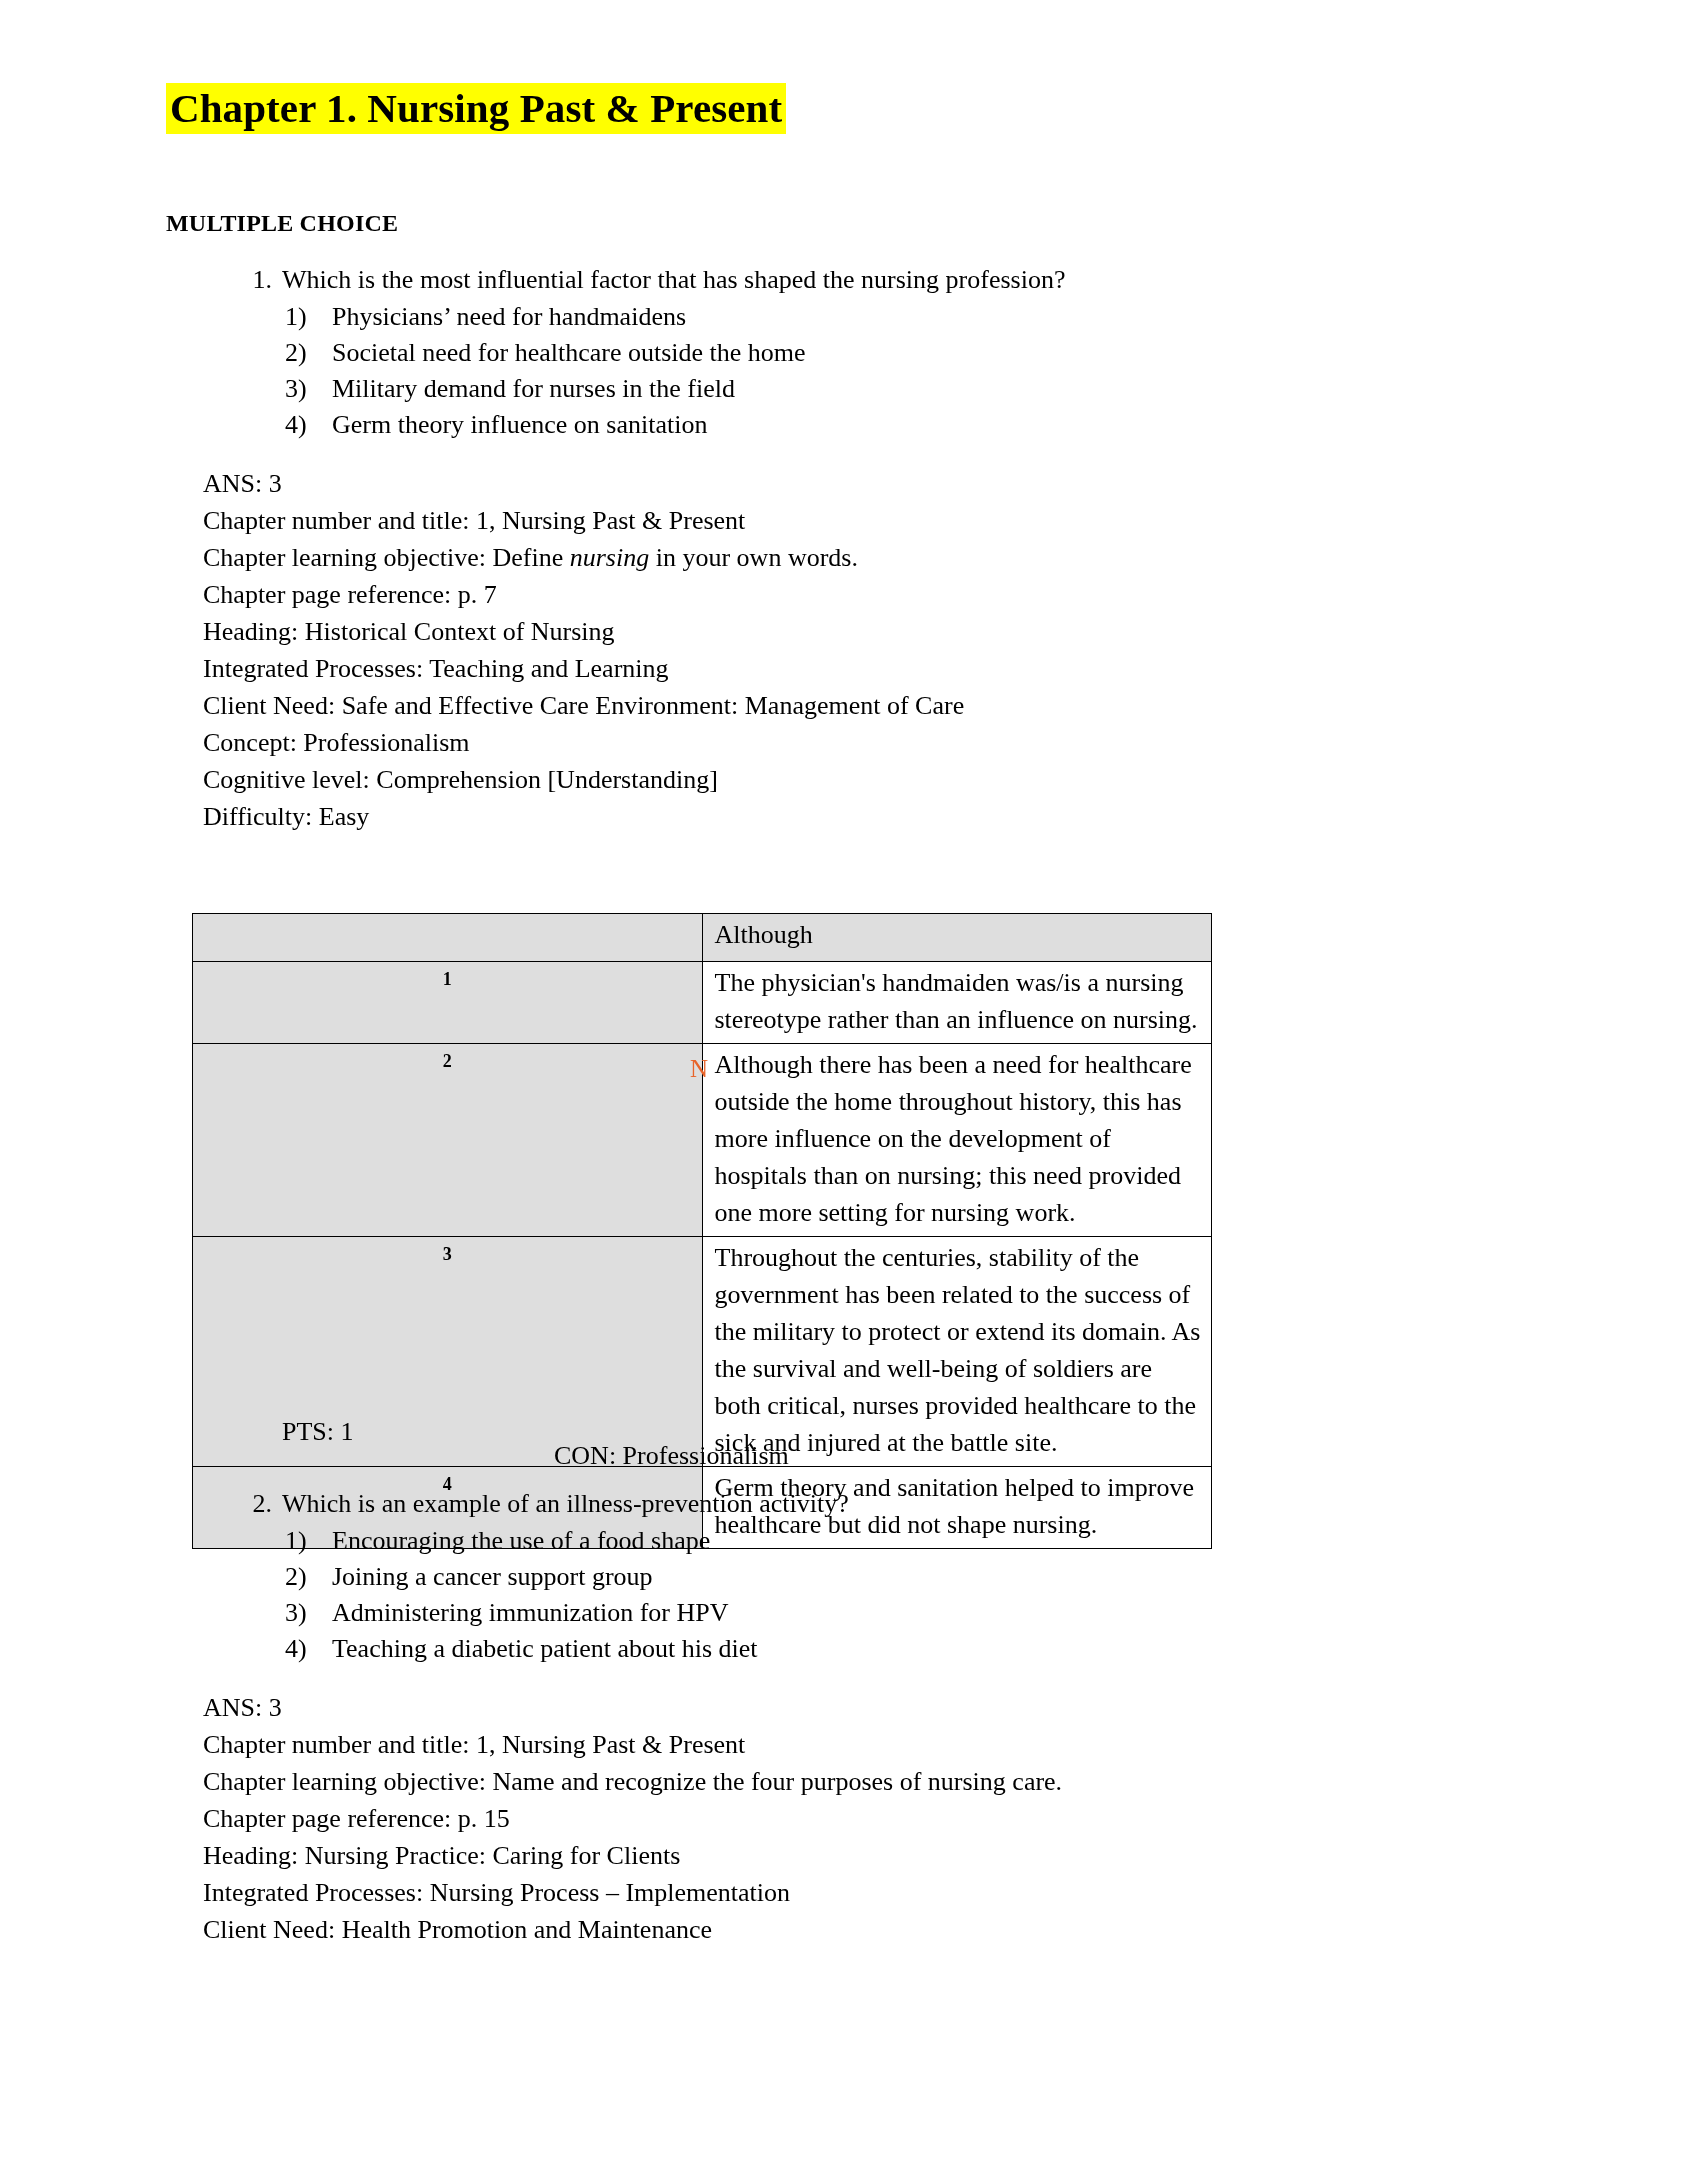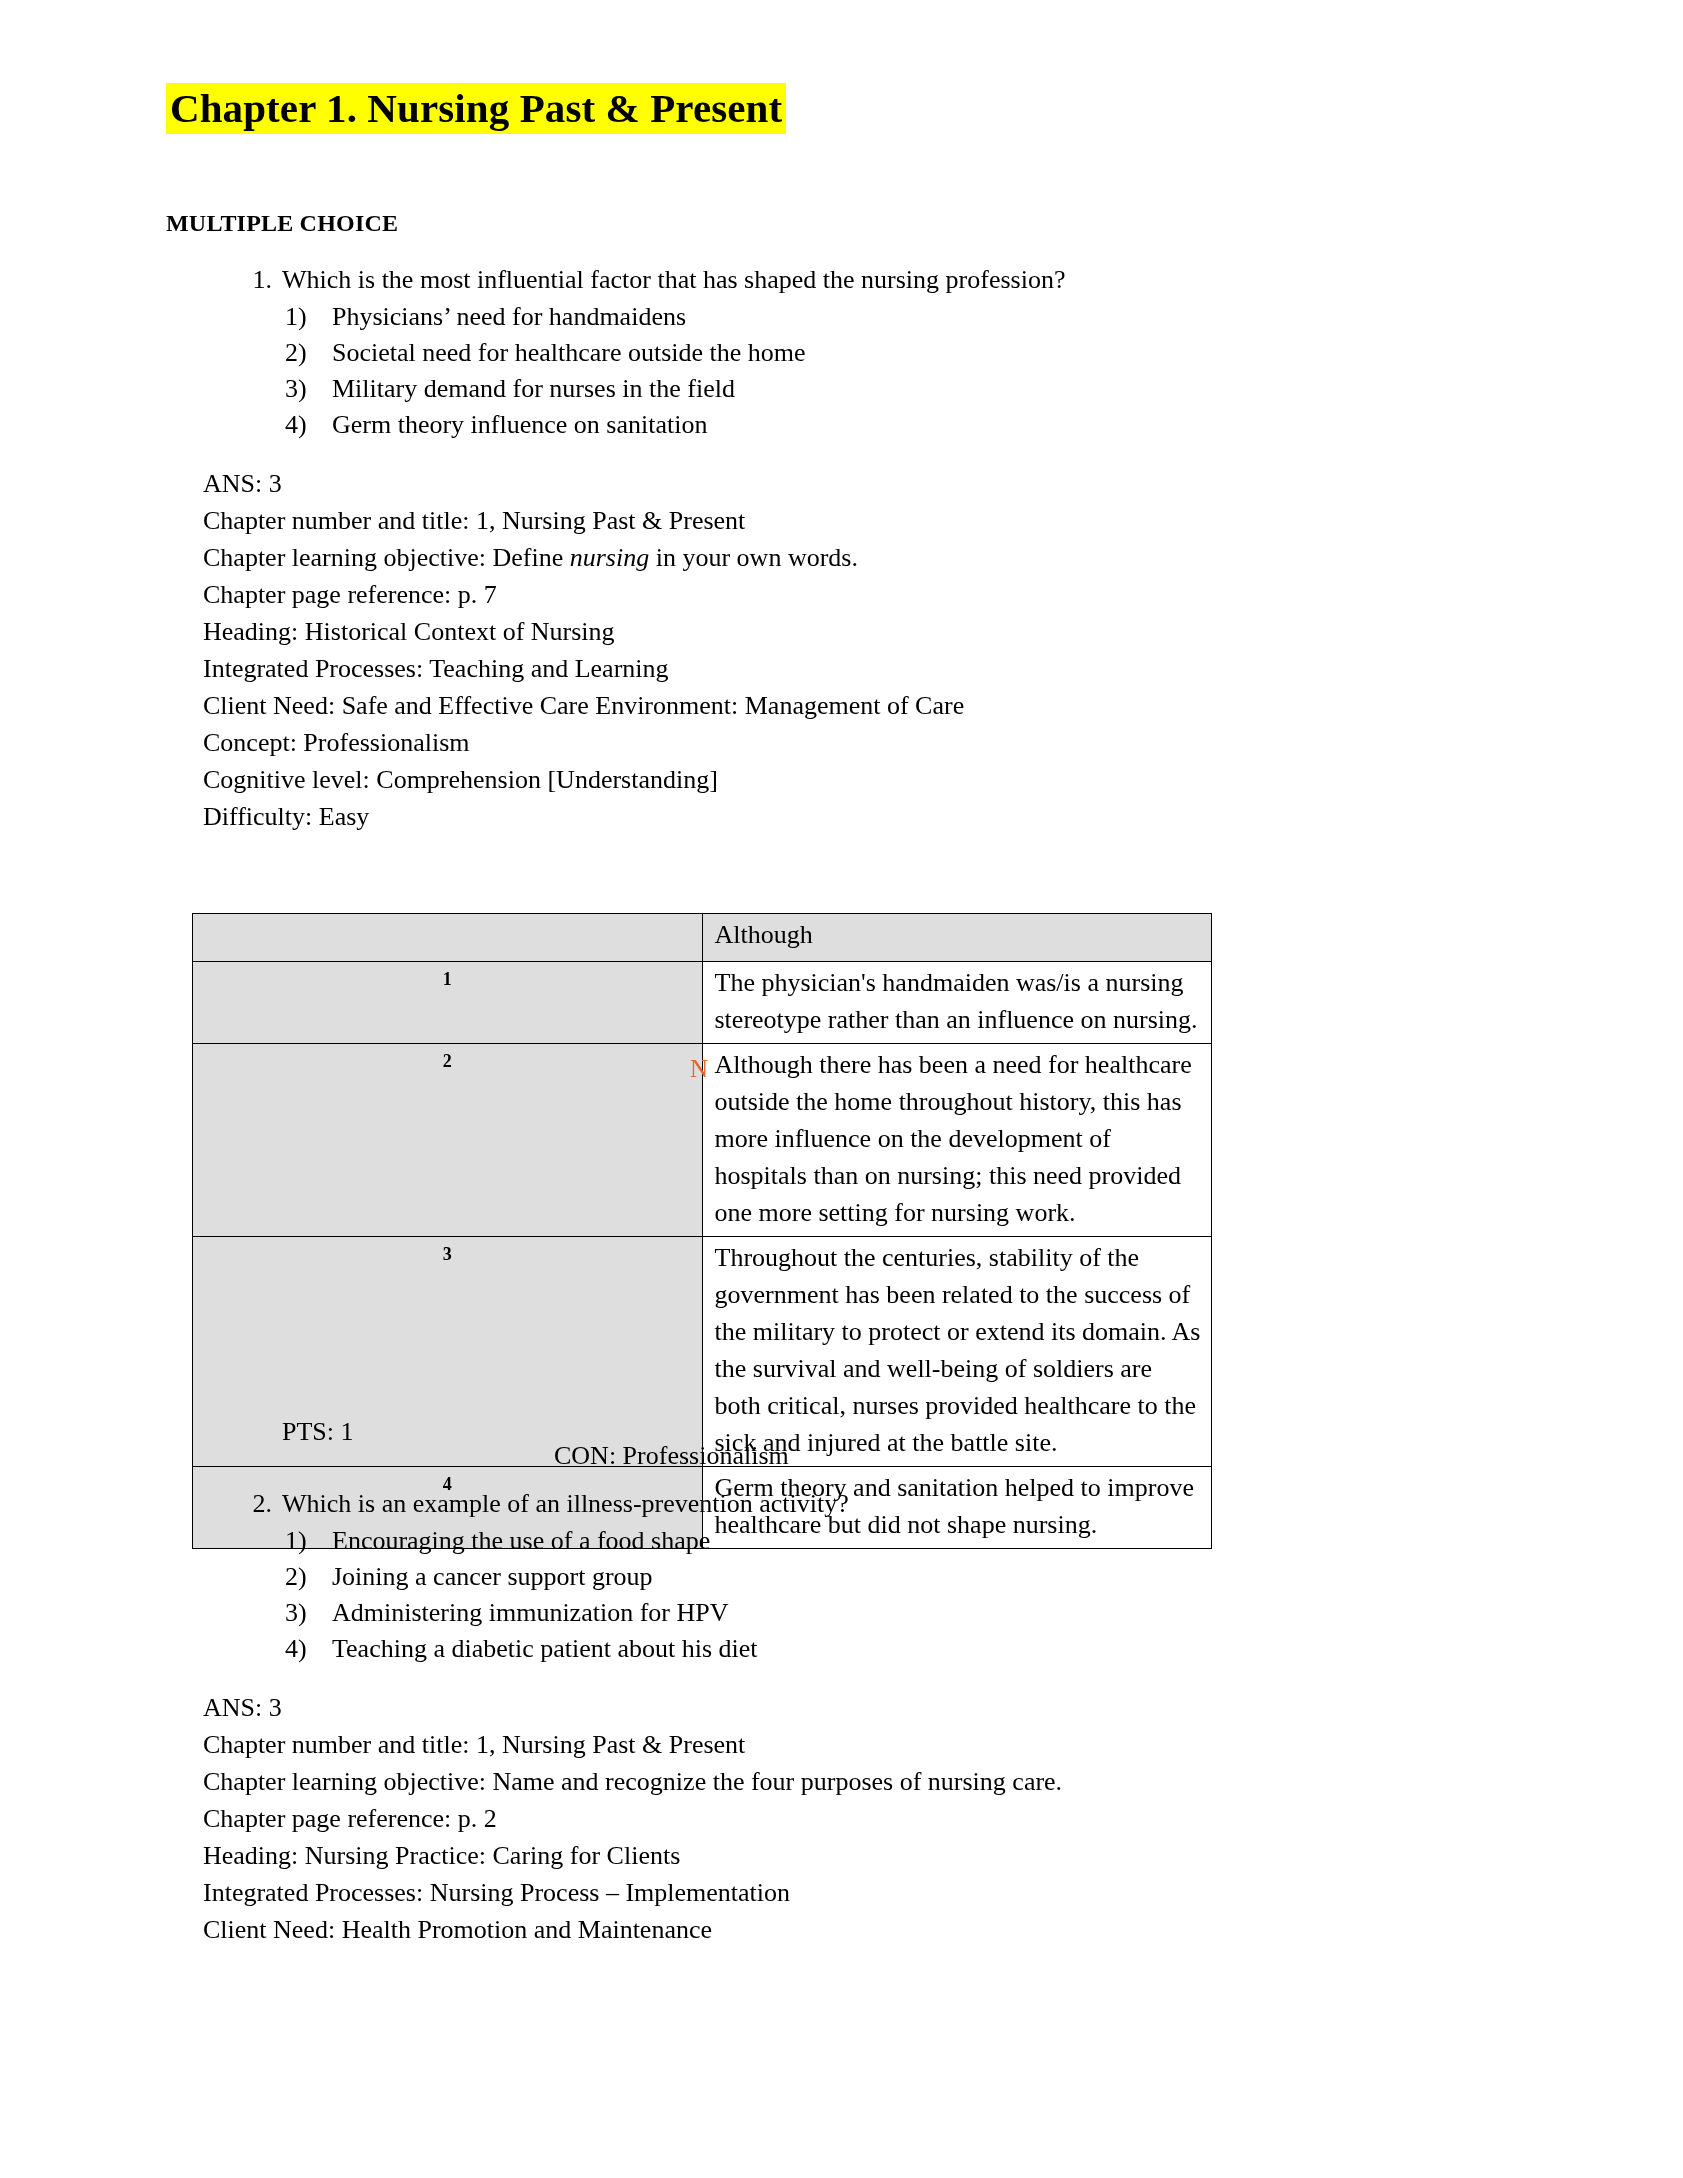--- a/index.html
+++ b/index.html
@@ -267,21 +267,21 @@
       <span class="opt-num">4)</span>
       <span>Teaching a diabetic patient about his diet</span>
     </div>
 
     <div style="height:22px"></div>
 
     <div class="meta-block">
       <div class="meta-line">ANS: 3</div>
       <div class="meta-line">Chapter number and title: 1, Nursing Past &amp; Present</div>
       <div class="meta-line">Chapter learning objective: Name and recognize the four purposes of nursing care.</div>
-      <div class="meta-line">Chapter page reference: p. 2</div>
+      <div class="meta-line">Chapter page reference: p. 15</div>
       <div class="meta-line">Heading: Nursing Practice: Caring for Clients</div>
       <div class="meta-line">Integrated Processes: Nursing Process – Implementation</div>
       <div class="meta-line">Client Need: Health Promotion and Maintenance</div>
     </div>
   </div>
 
 </div>
 
 
 </body></html>

